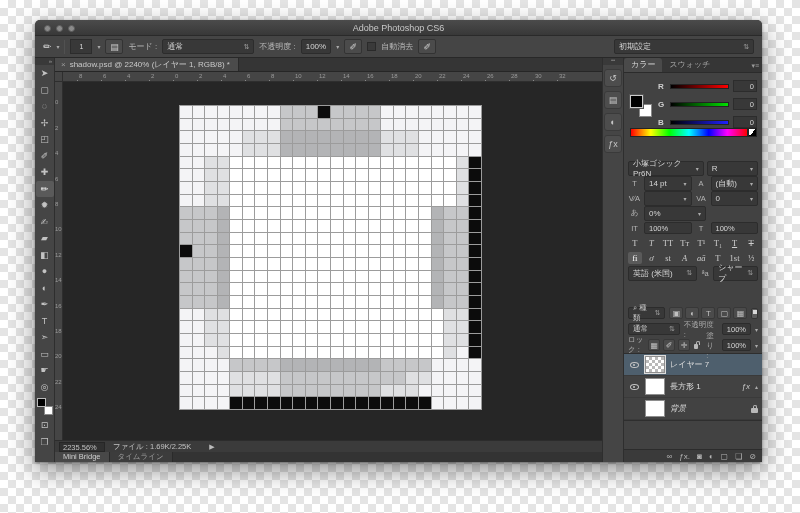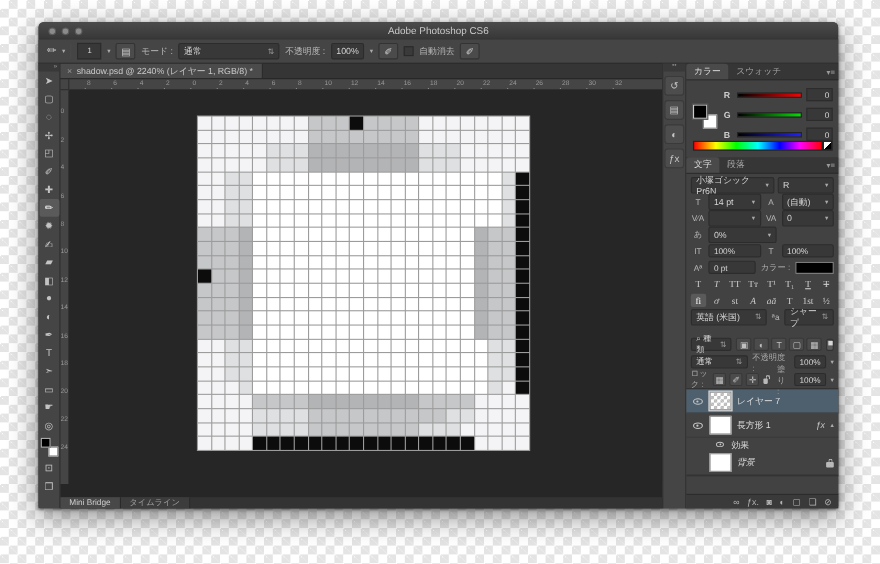--- a/index.html
+++ b/index.html
@@ -198,20 +198,24 @@
     </span>
     <span class="ob-label">不透明度 :</span>
     <span class="valbox">
       <span>100%</span>
     </span>
     <span class="caret">▾</span>
     <span class="ob-icon">✐</span>
     <span class="checkbox"></span>
     <span class="ob-label">自動消去</span>
     <span class="ob-icon">✐</span>
+    <span class="select workspace">
+      <span>初期設定</span>
+      <span class="stepper">⇅</span>
+    </span>
   </div>
 
   <div class="main">
 
     <div class="tooldock">
       <div class="tooldock-head">»</div>
       <div id="tools">
           <span class="tool-btn" style="display: block;">➤</span>
           <span class="tool-btn" style="display: block;">▢</span>
           <span class="tool-btn" style="display: block;">◌</span>
@@ -862,20 +866,25 @@
             <span class="px" style="background: rgb(12, 12, 12);"></span>
             <span class="px" style="background: rgb(12, 12, 12);"></span>
             <span class="px" style="background: rgb(12, 12, 12);"></span>
             <span class="px" style="background: rgb(12, 12, 12);"></span>
             <span class="px" style="background: rgb(244, 244, 246);"></span>
             <span class="px" style="background: rgb(244, 244, 246);"></span>
             <span class="px" style="background: rgb(244, 244, 246);"></span>
             <span class="px" style="background: rgb(244, 244, 246);"></span>
           </div>
       </div>
+      <div class="statusbar">
+        <span class="status-zoom">2235.56%</span>
+        <span>ファイル : 1.69K/2.25K</span>
+        <span class="status-arrow">▶</span>
+      </div>
       <div class="bottomtabs" id="bottomtabs">
           <span class="btab active">Mini Bridge</span>
           <span class="btab">タイムライン</span>
         </div>
     </div>
 
     <div class="dockicons">
       <div class="dockicons-head">••</div>
       <div id="dockicons-list">
           <span class="dock-btn" style="display: block;">↺</span>
@@ -914,25 +923,20 @@
                 <span class="track" style="background: linear-gradient(to right, rgb(0, 0, 0), rgb(32, 32, 255));"></span>
                 <span class="val">0</span>
               </div>
             </div>
           <div class="spectrum"></div>
           <div class="spectrum-end"></div>
         </div>
       </div>
 
       <div class="panel" style="top:85px;height:147px">
-        <div class="ptabbar">
-          <span class="ptab active">文字</span>
-          <span class="ptab">段落</span>
-          <span class="pmenu">▾≡</span>
-        </div>
         <div class="pbody" style="padding:3px 4px">
           <div class="crow">
             <span class="cfield select" style="flex:1.6">
               <span>小塚ゴシック Pr6N</span>
                 <span class="caret">▾</span>
             </span>
             <span class="cfield select">
               <span>R</span>
                 <span class="caret">▾</span>
             </span>
@@ -970,28 +974,20 @@
           </div>
           <div class="crow">
             <span class="cicon">IT</span>
             <span class="cfield valbox">
               <span>100%</span>
             </span>
             <span class="cicon">T</span>
             <span class="cfield valbox">
               <span>100%</span>
             </span>
-          </div>
-          <div class="crow">
-            <span class="cicon">Aª</span>
-            <span class="cfield valbox">
-              <span>0 pt</span>
-            </span>
-            <span class="cicon" style="width:30px">カラー :</span>
-            <span style="flex:1;height:11px;background:#000;border:1px solid #888"></span>
           </div>
           <div class="crow" id="tstyles">
               <span class="tbtn ">T</span>
               <span class="tbtn it">T</span>
               <span class="tbtn ">TT</span>
               <span class="tbtn ">Tᴛ</span>
               <span class="tbtn ">T¹</span>
               <span class="tbtn ">T₁</span>
               <span class="tbtn un">T</span>
               <span class="tbtn st">T</span>
@@ -1071,26 +1067,20 @@
               </div>
               <div class="layer-row">
                 <span class="eyewell">
                   <span class="eye"></span>
                 </span>
                 <span class="thumb"></span>
                 <span class="lname">長方形 1</span>
                 <span class="fxbadge">ƒx</span>
                 <span class="collapse">▴</span>
               </div>
-              <div class="layer-row effect" style="padding-left: 24px;">
-                <span class="eyewell">
-                  <span class="eye small"></span>
-                </span>
-                <span class="lname">効果</span>
-              </div>
               <div class="layer-row">
                 <span class="eyewell"></span>
                 <span class="thumb"></span>
                 <span class="lname italic">背景</span>
                 <span class="lockg" style="margin-left: auto;"></span>
               </div>
             </div>
         </div>
         <div class="lfooter" id="layersfooter">
             <span>∞</span>

